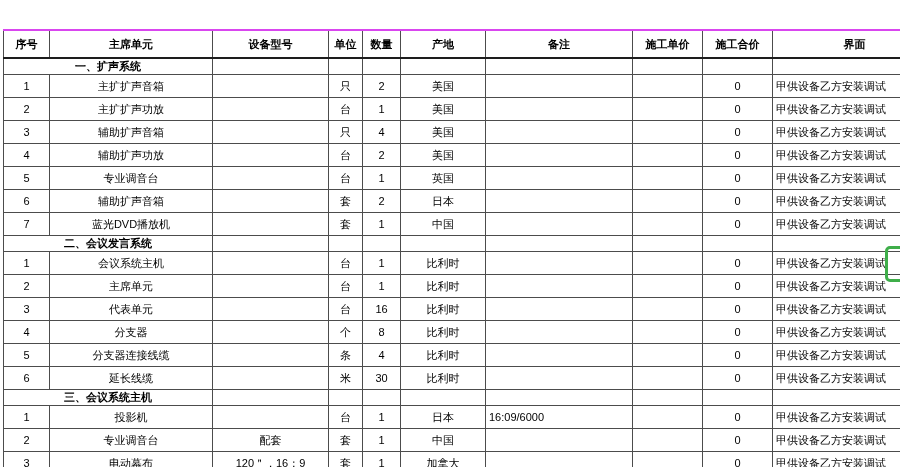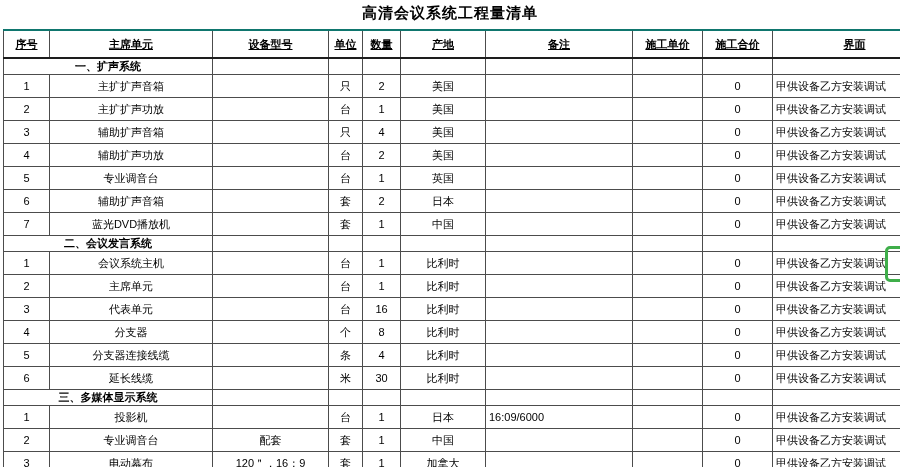--- a/index.html
+++ b/index.html
@@ -15,40 +15,39 @@
     position:absolute;top:29px;left:3px;width:885px;
     border-collapse:collapse;table-layout:fixed;font-size:11px;
     border:1px solid #3d3d3d;
   }
   th,td{
     border:1px solid #4c4c4c;padding:0 2px;overflow:hidden;white-space:nowrap;
     text-align:center;vertical-align:middle;
   }
   thead th{
     font-weight:bold;height:26px;
-    border-top:2px solid #0f766e;border-bottom:2px solid #1d1d1d;text-decoration:underline;
+    border-top:2px solid #d946ef;border-bottom:2px solid #1d1d1d;
   }
   th.c9,td.c9{border-right:2px solid #1d1d1d;}
   
   .c0{width:41px}.c1{width:158px}.c2{width:111px}.c3{width:29px}.c4{width:33px}
   .c5{width:80px}.c6{width:142px}.c7{width:65px}.c8{width:65px}.c9{width:159px}
   tr.section-row{height:13px;}
   tr.section-row td.sec-title{font-weight:bold;text-align:center;padding-left:2px;font-size:11px;}
   tr.data-row{height:23px;}
   td.c6,td.c9{text-align:left;padding-left:3px;}
   .selection-marker{
     position:absolute;left:885px;top:246px;width:16px;height:30px;
     border:3px solid #3fae4a;border-radius:5px;background:transparent;
   }
 </style>
 </head>
 <body>
 
 <div class="screen">
-  <div class="title">高清会议系统工程量清单</div>
 
   <table class="sheet">
     <thead>
       <tr>
           <th class="c0">序号</th>
           <th class="c1">主席单元</th>
           <th class="c2">设备型号</th>
           <th class="c3">单位</th>
           <th class="c4">数量</th>
           <th class="c5">产地</th>
@@ -231,21 +230,21 @@
           <td class="c2"></td>
           <td class="c3">米</td>
           <td class="c4">30</td>
           <td class="c5">比利时</td>
           <td class="c6"></td>
           <td class="c7"></td>
           <td class="c8">0</td>
           <td class="c9">甲供设备乙方安装调试</td>
         </tr>
         <tr class="section-row">
-          <td colspan="2" class="sec-title">三、多媒体显示系统</td>
+          <td colspan="2" class="sec-title">三、会议系统主机</td>
           <td class="c2"></td>
           <td class="c3"></td>
           <td class="c4"></td>
           <td class="c5"></td>
           <td class="c6"></td>
           <td class="c7"></td>
           <td class="c8"></td>
           <td class="c9"></td>
         </tr>
         <tr class="data-row">

